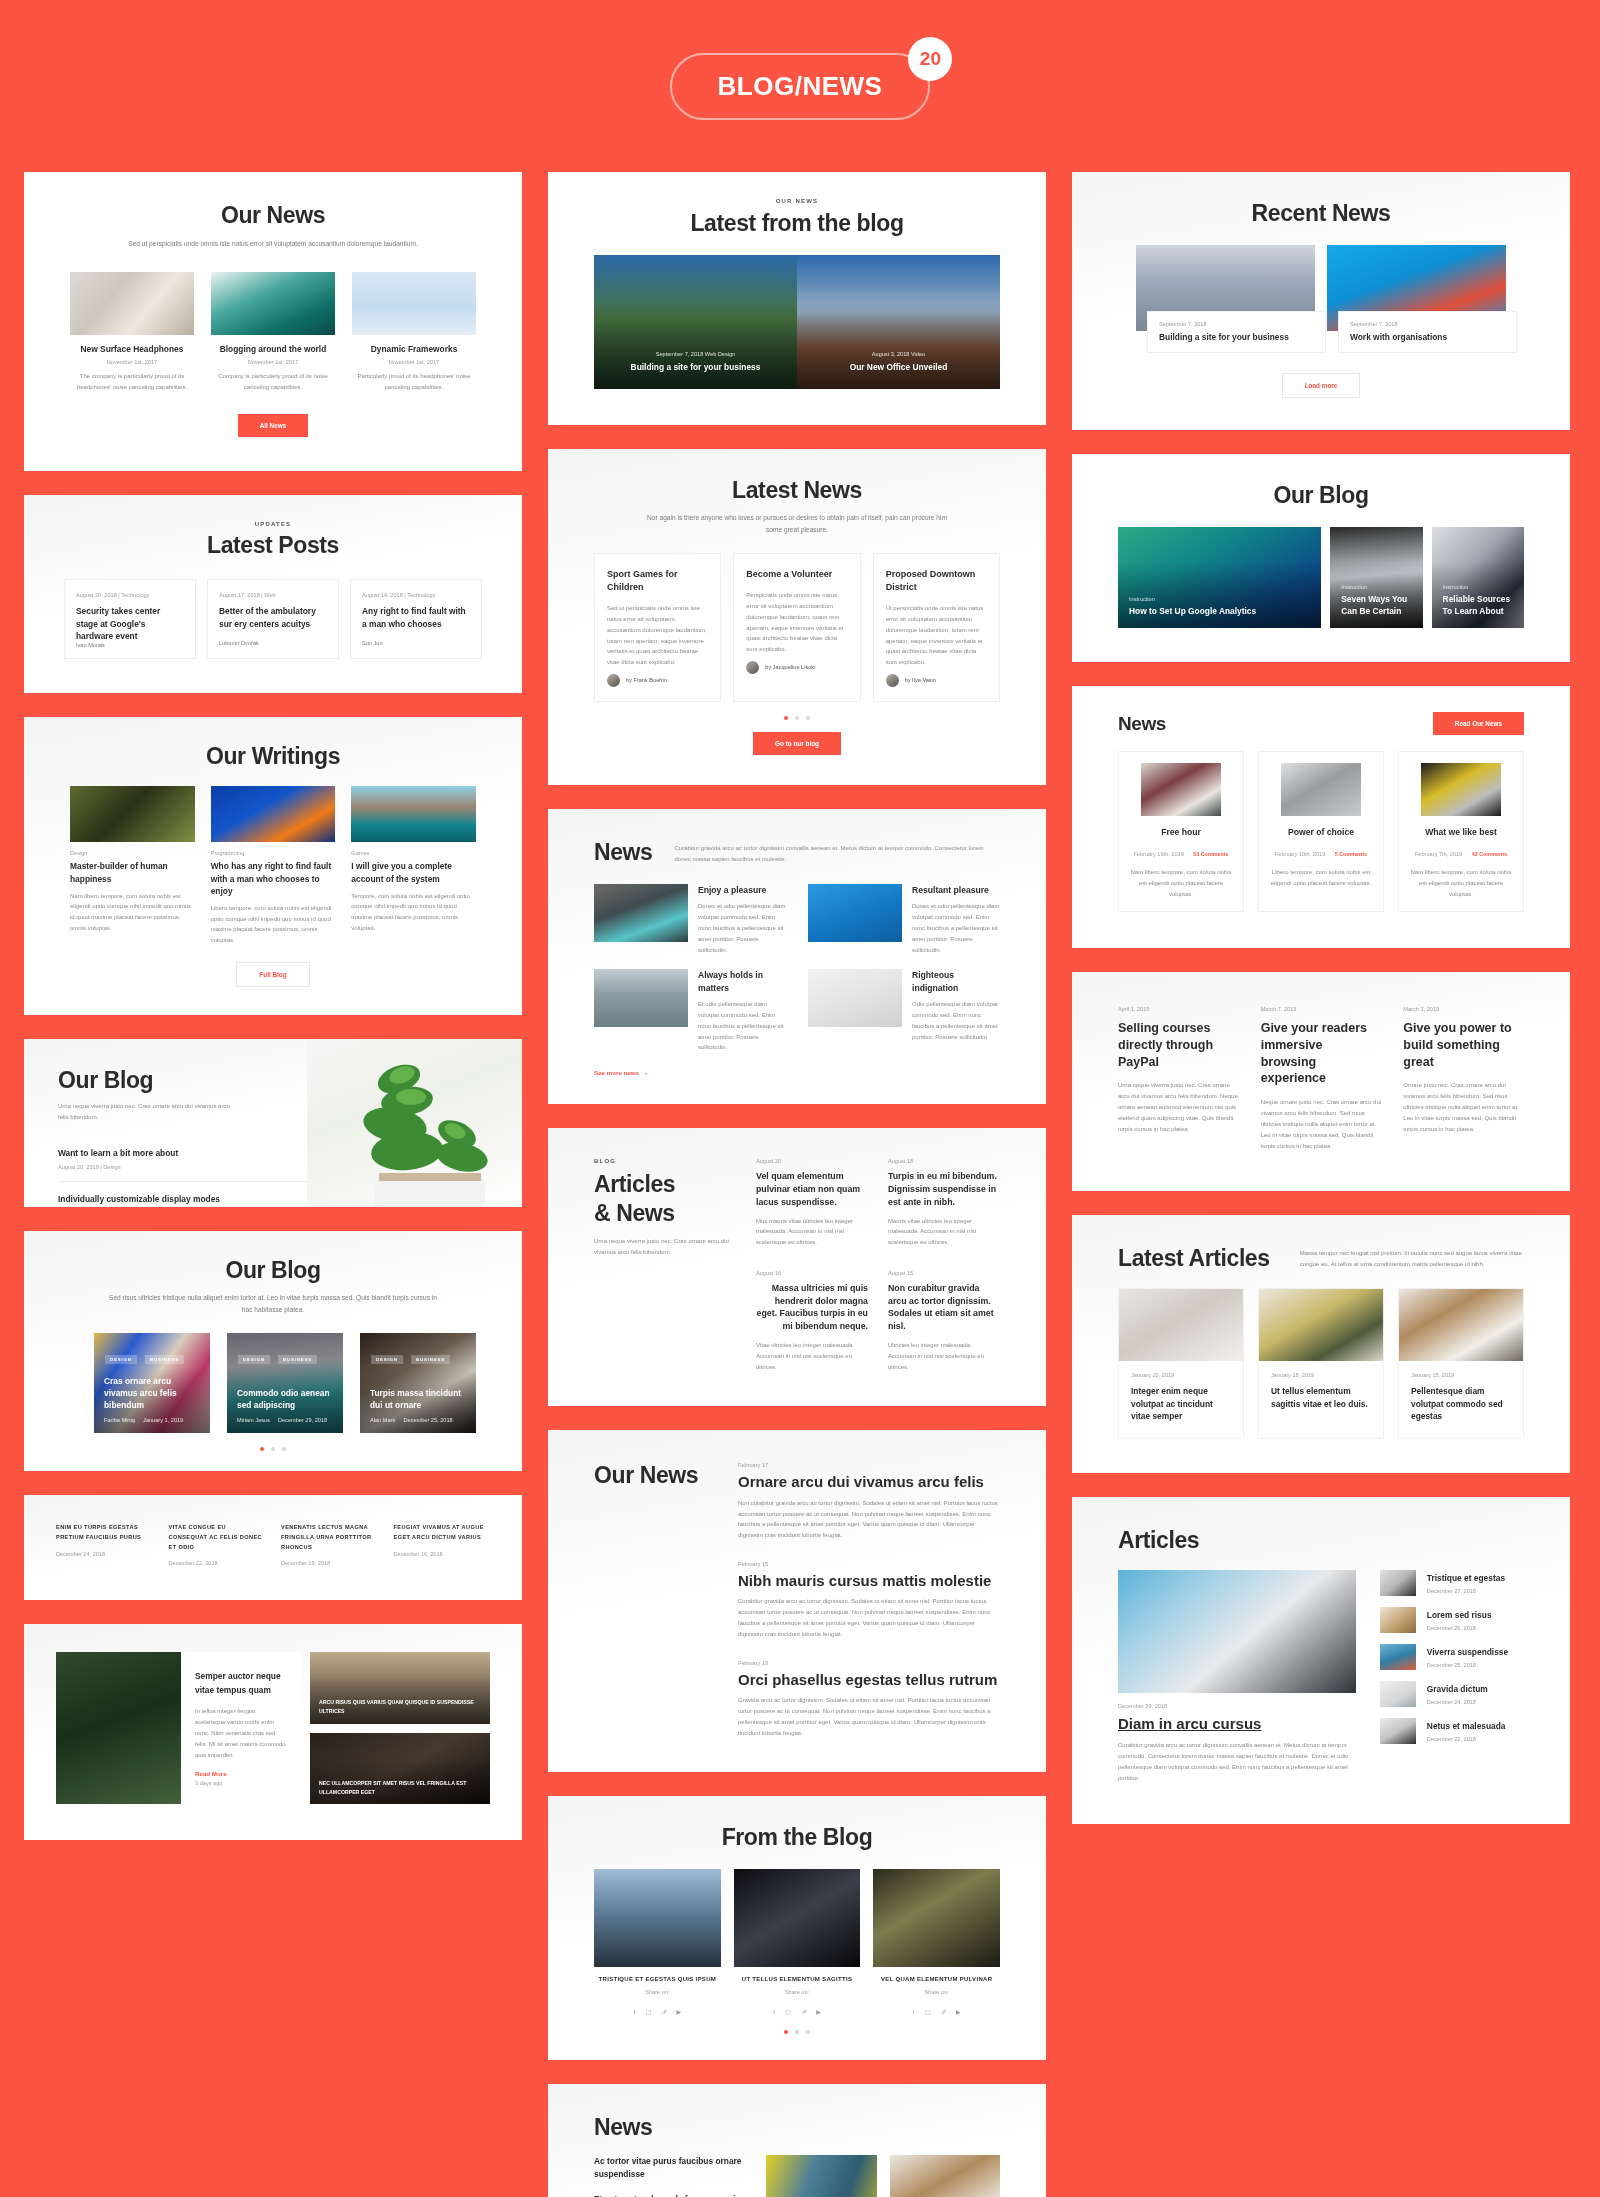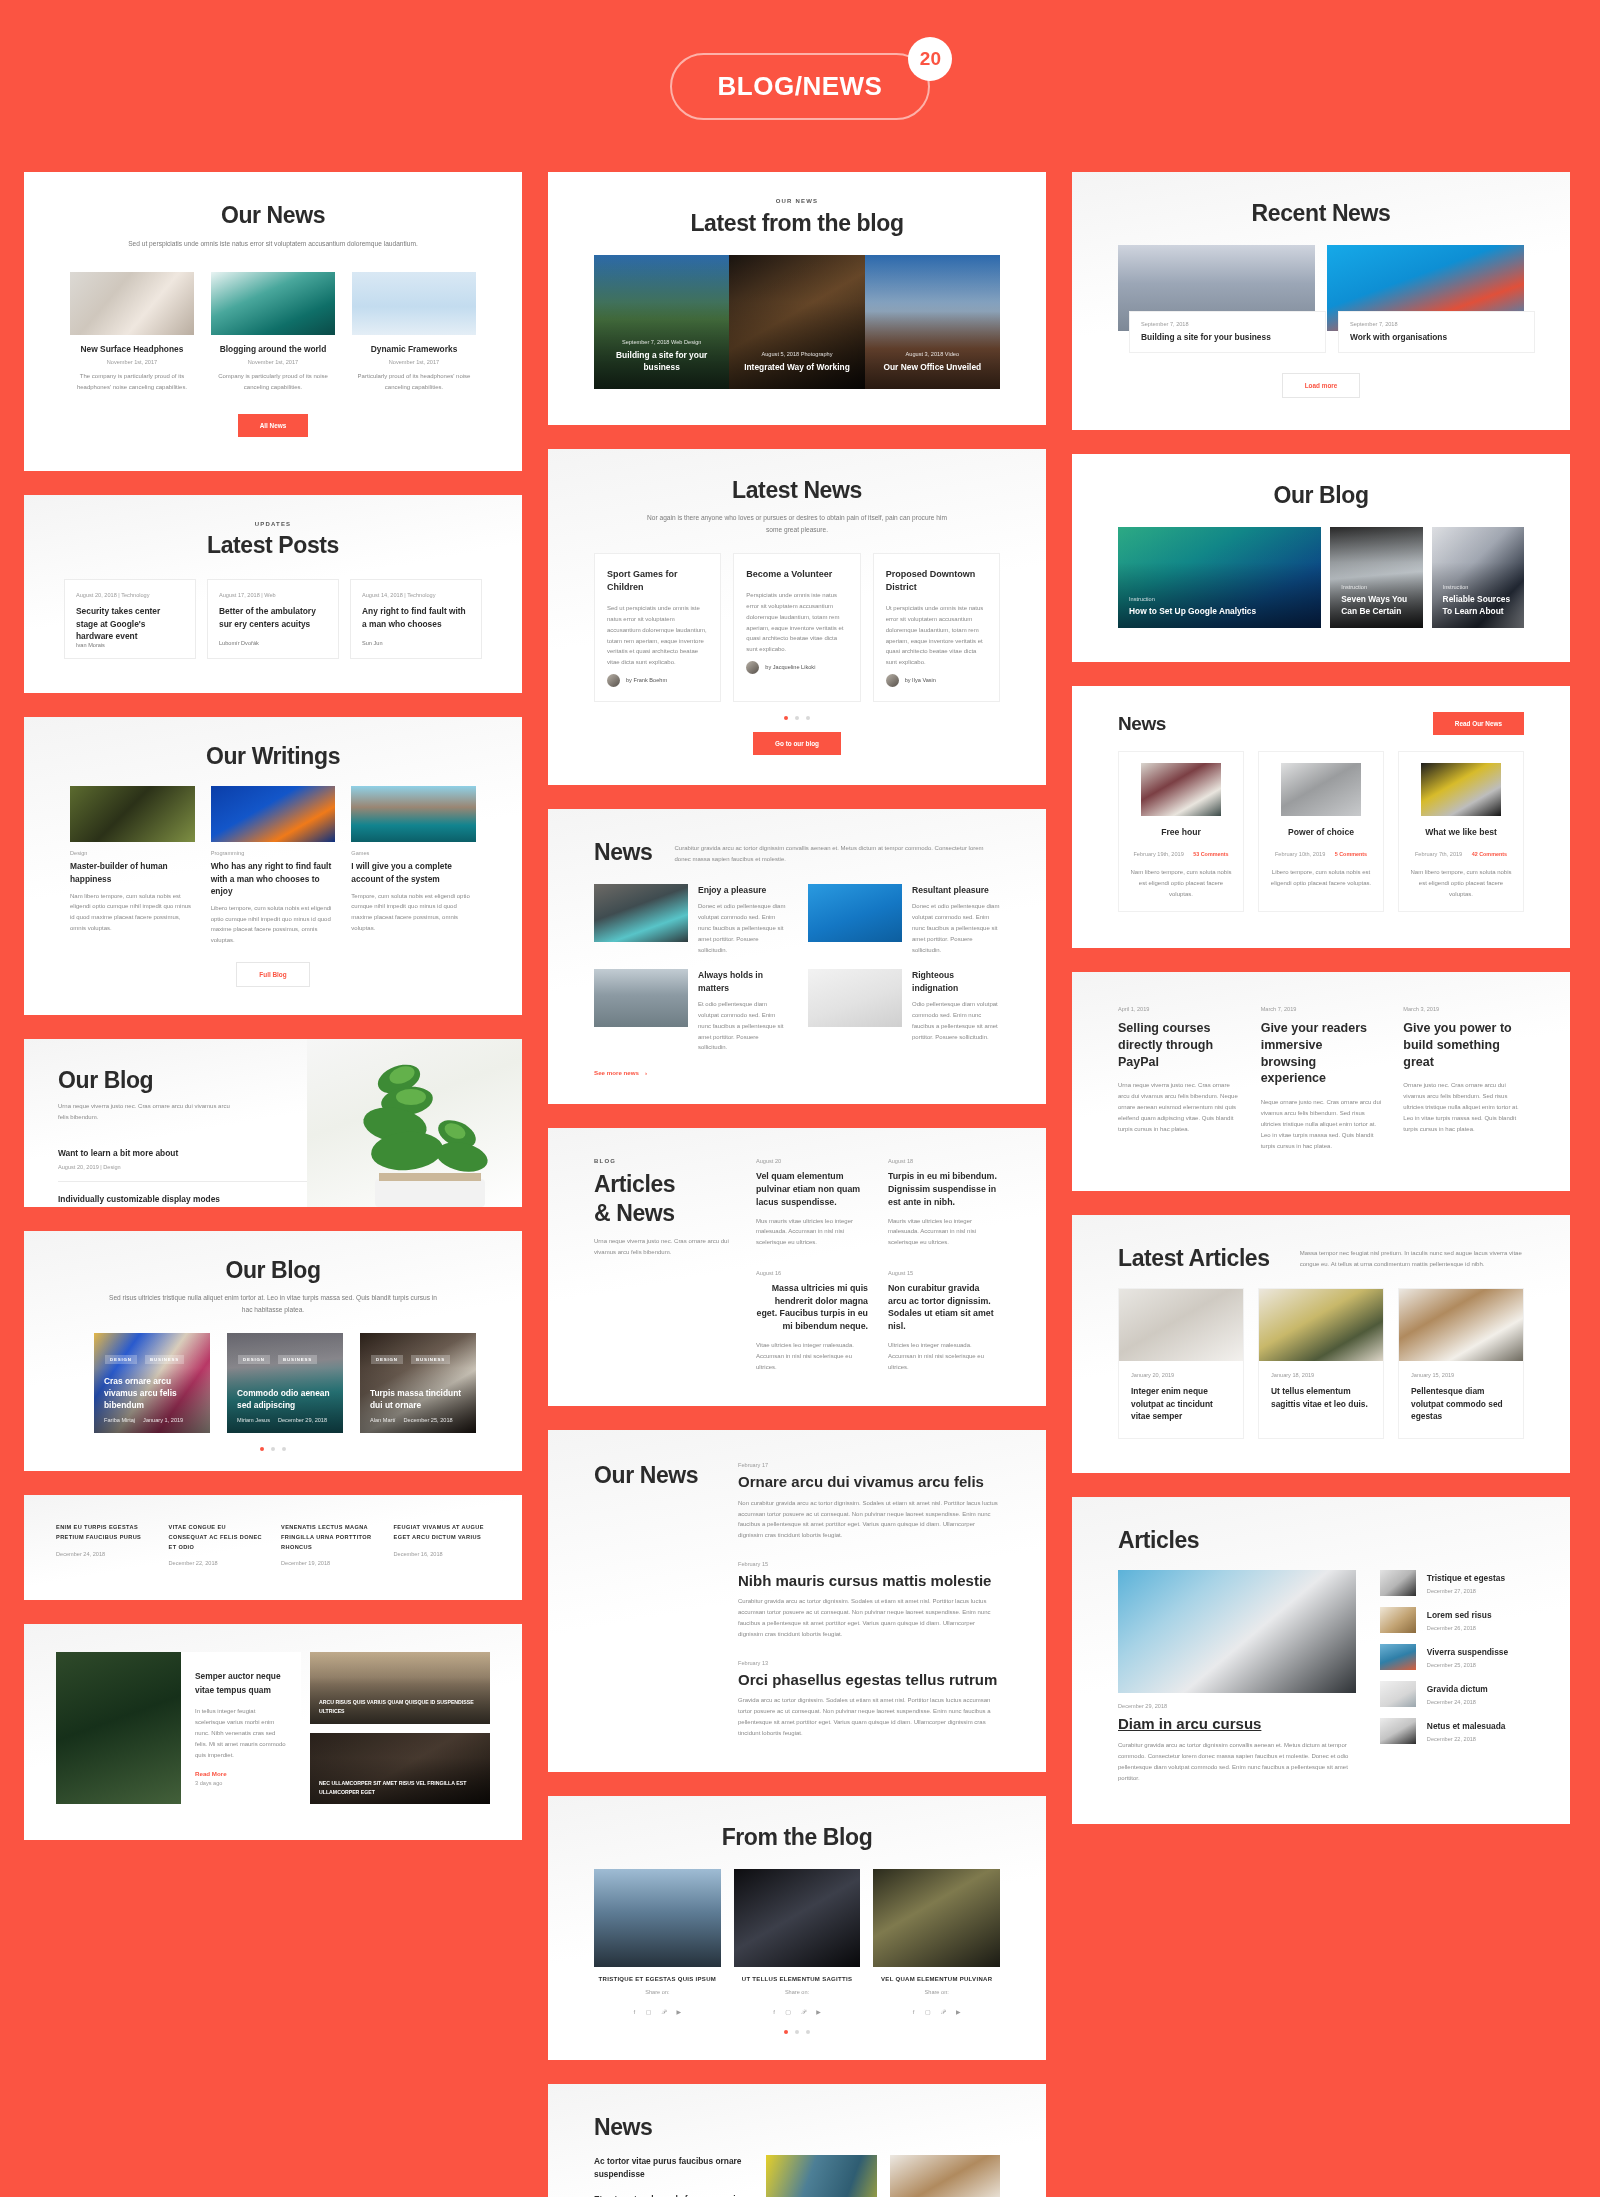--- a/index.html
+++ b/index.html
@@ -362,26 +362,20 @@
           <div class="eyebrow">OUR NEWS</div>
           <div class="sec-title" style="margin-top:6px;">Latest from the blog</div>
         </div>
         <div style="display:flex;margin-top:18px;">
           <div class="img ph-yosemite tint" style="flex:1;height:134px;position:relative;">
             <div class="overlay-txt h-center" style="padding-bottom:16px;">
               <div class="meta" style="color:rgba(255,255,255,.85);">September 7, 2018   Web Design</div>
               <div class="ttl" style="color:#fff;margin-top:4px;">Building a site for your business</div>
             </div>
           </div>
-          <div class="img ph-flower tint" style="flex:1;height:134px;position:relative;">
-            <div class="overlay-txt h-center" style="padding-bottom:16px;">
-              <div class="meta" style="color:rgba(255,255,255,.85);">August 5, 2018   Photography</div>
-              <div class="ttl" style="color:#fff;margin-top:4px;">Integrated Way of Working</div>
-            </div>
-          </div>
           <div class="img ph-road tint" style="flex:1;height:134px;position:relative;">
             <div class="overlay-txt h-center" style="padding-bottom:16px;">
               <div class="meta" style="color:rgba(255,255,255,.85);">August 3, 2018   Video</div>
               <div class="ttl" style="color:#fff;margin-top:4px;">Our New Office Unveiled</div>
             </div>
           </div>
         </div>
       </div>
 
       <div class="card grad" style="padding:28px 46px 30px;">
@@ -590,21 +584,21 @@
 
             </div>
           </div>
         </div>
       </div>
 
     </div>
 
     <div class="col">
 
-      <div class="card grad" style="padding:28px 46px 32px;">
+      <div class="card grad" style="padding:28px 64px 32px;">
         <div class="sec-title h-center">Recent News</div>
         <div style="display:flex;gap:12px;margin-top:18px;">
           <div style="flex:1;position:relative;padding-bottom:22px;">
             <div class="img ph-city" style="height:86px;"></div>
             <div style="position:absolute;left:11px;right:-11px;bottom:0;background:#fff;border:1px solid #efefef;padding:9px 11px;">
               <div class="meta">September 7, 2018</div>
               <div class="ttl" style="margin-top:4px;">Building a site for your business</div>
             </div>
           </div>
           <div style="flex:1;position:relative;padding-bottom:22px;">

